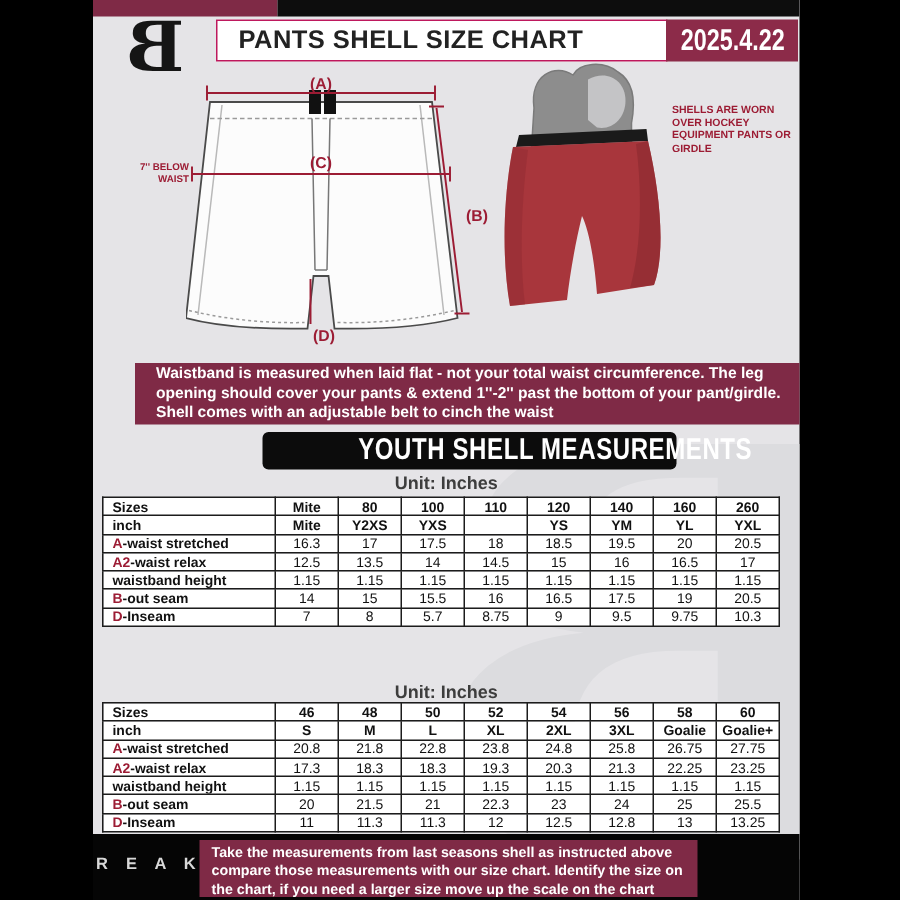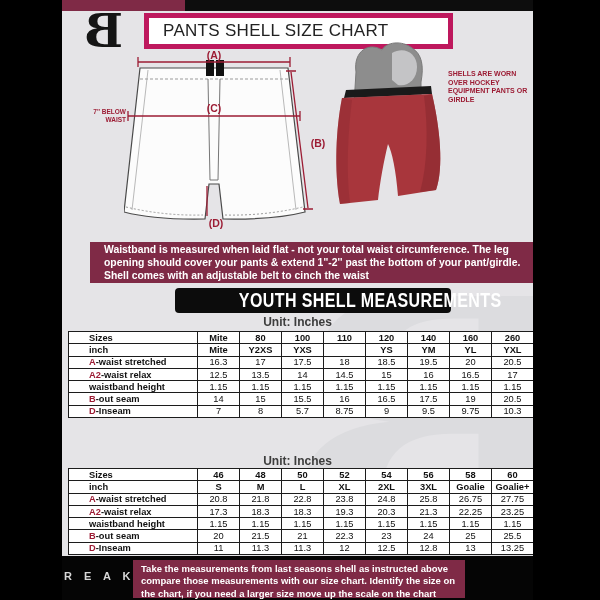--- a/index.html
+++ b/index.html
@@ -8,22 +8,22 @@
   .page{position:absolute;left:62px;top:0;width:471px;height:600px;background:#e5e4e7;overflow:hidden;}
   .wm{position:absolute;right:-70px;top:250px;font-family:"DejaVu Serif",serif;font-weight:bold;
       font-size:380px;line-height:1;color:#dcdcdf;transform:scaleX(-1);z-index:0;pointer-events:none;}
   .layer{position:absolute;z-index:1;}
 
   
   .band-maroon{left:0;top:0;width:123px;height:11px;background:#7f2a46;}
   .band-black{left:123px;top:0;width:348px;height:11px;background:#0d0d0d;}
   .logo-b{left:22px;top:8px;font-family:"DejaVu Serif",serif;font-weight:bold;font-size:46px;
           line-height:46px;color:#151515;transform:scaleX(-1);}
-  .titlebox{left:82px;top:13px;width:285px;height:26px;background:#fff;border:5px solid #be185d;
-            line-height:26px;padding-left:14px;font-size:17px;font-weight:normal;color:#222;
+  .titlebox{left:82px;top:13px;width:285px;height:26px;background:#fff;border:1px solid #be185d;
+            line-height:26px;padding-left:14px;font-size:17px;font-weight:bold;color:#222;
             letter-spacing:.3px;white-space:nowrap;}
   .datebox{left:382px;top:13px;width:88px;height:28px;background:#8c2b49;color:#fff;text-align:center;}
   .datebox span{display:inline-block;font-size:20px;font-weight:bold;line-height:28px;transform:scaleX(.78);}
 
   
   .waistnote{left:20px;top:108px;width:44px;text-align:right;font-size:6.5px;font-weight:bold;
              color:#9c1c34;line-height:8px;}
   .shellnote{left:386px;top:70px;width:82px;font-size:7px;font-weight:bold;color:#9c1c34;line-height:8.6px;}
 
   
@@ -32,21 +32,21 @@
 
   
   .sechead{left:113px;width:245px;height:25px;background:#0c0c0c;border-radius:4px;color:#fff;text-align:center;padding-left:31px;}
   .sechead span{display:inline-block;font-size:20px;font-weight:bold;line-height:25px;letter-spacing:.5px;transform:scaleX(.8);white-space:nowrap;}
   .unit{left:0;width:471px;text-align:center;font-size:12px;font-weight:bold;color:#3d3d3d;}
 
   
   table.t{border-collapse:collapse;table-layout:fixed;width:444px;background:transparent;}
   table.t td{border:1px solid #1c1c1c;height:11.3px;font-size:9.3px;padding:0;text-align:center;
              color:#111;background:#fff;overflow:hidden;white-space:nowrap;}
-  table.t td.lbl{width:108px;text-align:left;padding-left:20px;font-weight:bold;}
+  table.t td.lbl{width:108px;text-align:left;padding-left:6px;font-weight:bold;}
   table.t td.val{width:41px;font-weight:normal;}
   table.t td.val.b{font-weight:bold;}
   .pfx{color:#9c1c34;font-weight:bold;}
   .tbl-youth{left:6px;top:331px;}
   .tbl-adult{left:6px;top:468px;}
 
   
   .footer{left:-62px;top:556px;width:600px;height:44px;background:#050505;}
   .f-word{left:44px;top:14px;position:absolute;color:#d8d8d8;font-size:11px;font-weight:bold;letter-spacing:4.5px;white-space:nowrap;}
   .f-note{left:133px;top:4px;position:absolute;width:332px;height:38px;background:#7f2a46;box-sizing:border-box;
@@ -56,20 +56,23 @@
 <body>
 
 <div class="stage">
   <div class="page">
     <div class="wm">B</div>
 
     <div class="layer band-maroon"></div>
     <div class="layer band-black"></div>
     <div class="layer logo-b">B</div>
     <div class="layer titlebox">PANTS SHELL SIZE CHART</div>
+    <div class="layer datebox">
+      <span>2025.4.22</span>
+    </div>
 
     <svg class="layer" style="left:62px;top:50px;" width="210" height="184" viewBox="0 0 210 184">
       <path d="M16,18 L164,18 L181,162 Q150,170 99,169 L95,134 L85,134 L81,169 Q30,170 0,162 Z" fill="#fcfcfc" stroke="#4a4a4a" stroke-width="1.2"></path>
       <path d="M24,20 L8,160 M156,20 L172,160" stroke="#b9b9b9" stroke-width="1" fill="none"></path>
       <path d="M16,29 L164,29" stroke="#9a9a9a" stroke-width="1" stroke-dasharray="3,2" fill="none"></path>
       <path d="M84,29 L86,130 M96,29 L94,130 M86,130 L94,130" stroke="#777" stroke-width="1" fill="none"></path>
       <path d="M2,157 Q40,166 79,165 M101,165 Q140,166 179,157" stroke="#9a9a9a" stroke-width="1" stroke-dasharray="2,2" fill="none"></path>
       <rect x="82" y="10" width="8" height="16" fill="#111"></rect>
       <rect x="92" y="10" width="8" height="16" fill="#111"></rect>
       <g stroke="#9c1c34" stroke-width="1.3">

